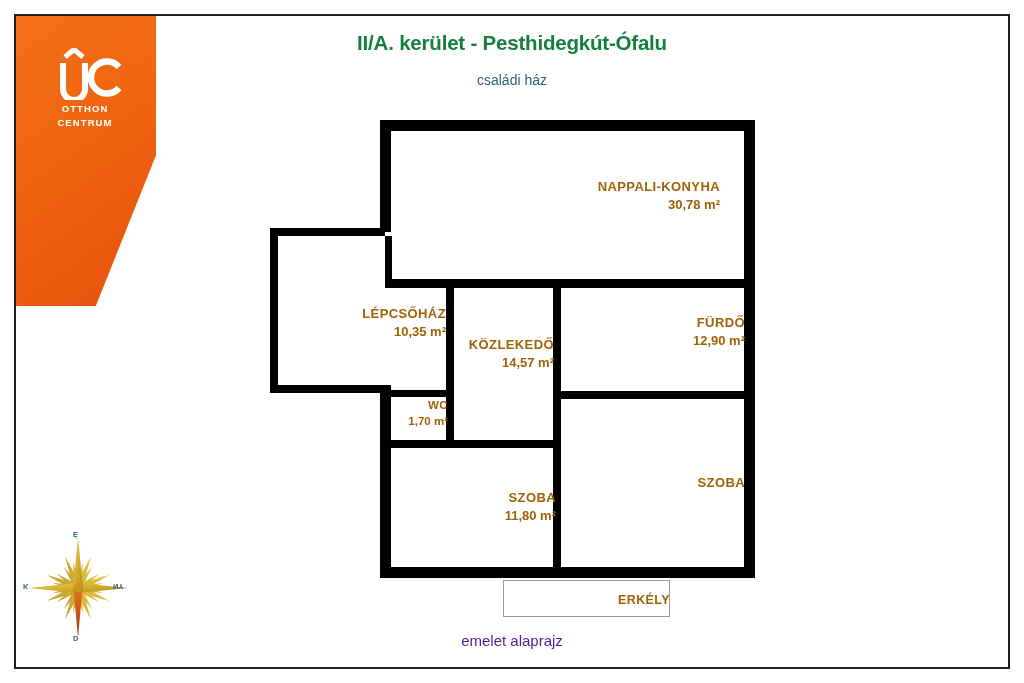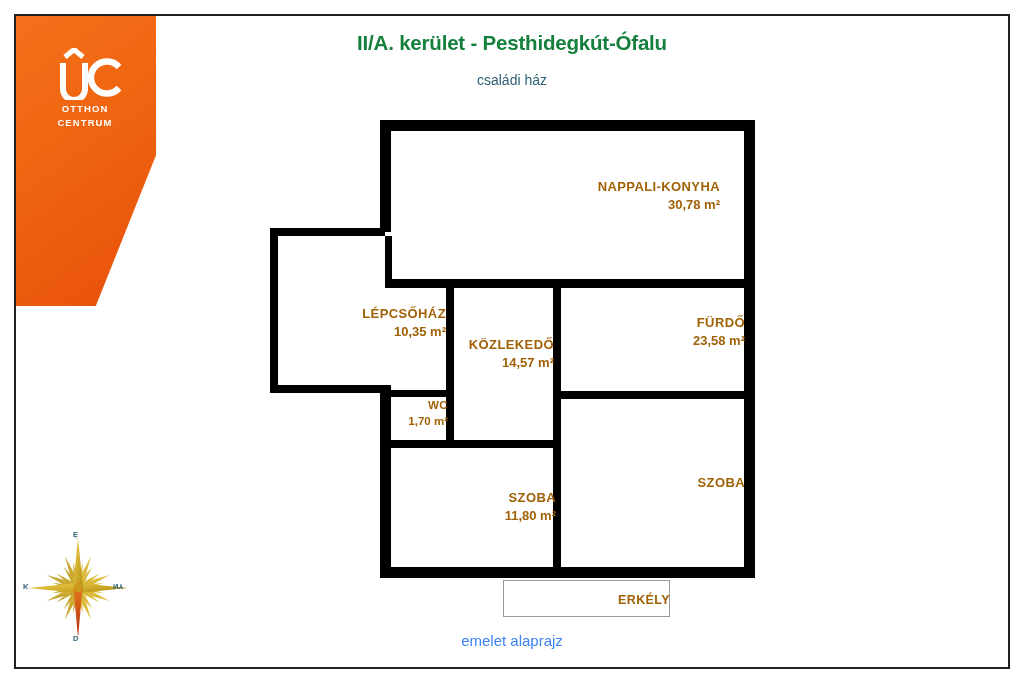--- a/index.html
+++ b/index.html
@@ -67,21 +67,21 @@
     left:0;right:0;top:72px;
     text-align:center;
     font-size:14px;
     color:#2e6076;
   }
   .caption{
     position:absolute;
     left:0;right:0;top:632px;
     text-align:center;
     font-size:15px;
-    color:#3b82f6;
+    color:#4c1d95;
   }
 
   
   .plan{
     position:absolute;
     left:0;top:0;width:1024px;height:683px;
   }
   .plan svg{display:block;}
 
   .rmlabel{
@@ -188,21 +188,21 @@
     <div class="rmarea">10,35 m²</div>
   </div>
 
   <div class="rmlabel" style="left:454px;top:336px;width:100px;">
     <div class="rmname">KÖZLEKEDŐ</div>
     <div class="rmarea">14,57 m²</div>
   </div>
 
   <div class="rmlabel" style="left:561px;top:314px;width:184px;">
     <div class="rmname">FÜRDŐ</div>
-    <div class="rmarea">23,58 m²</div>
+    <div class="rmarea">12,90 m²</div>
   </div>
 
   <div class="rmlabel small" style="left:380px;top:398px;width:68px;">
     <div class="rmname">WC</div>
     <div class="rmarea">1,70 m²</div>
   </div>
 
   <div class="rmlabel" style="left:391px;top:489px;width:165px;">
     <div class="rmname">SZOBA</div>
     <div class="rmarea">11,80 m²</div>

